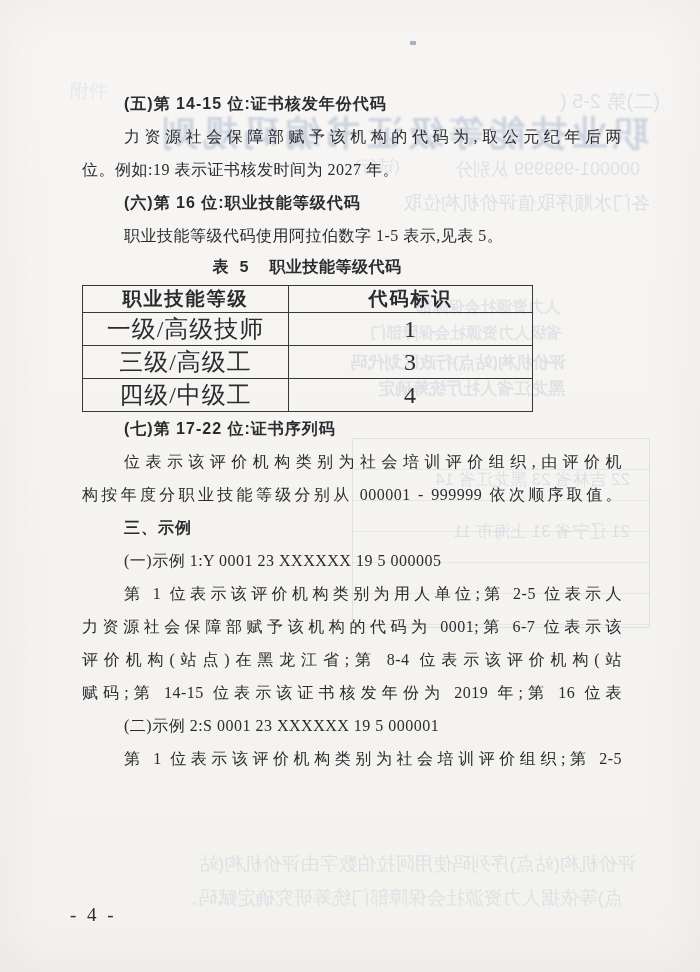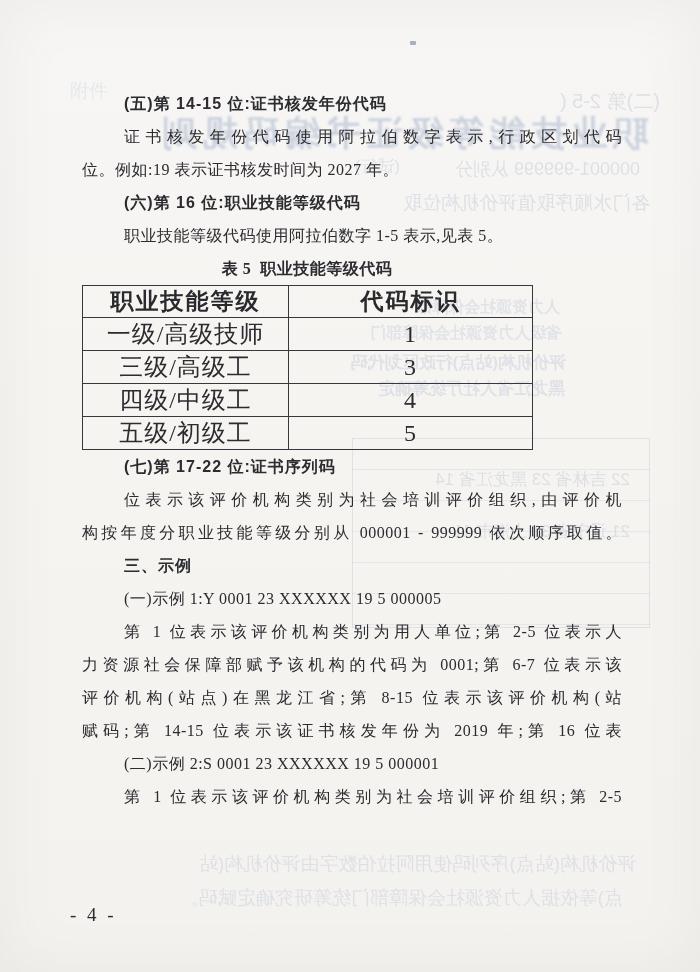--- a/index.html
+++ b/index.html
@@ -55,37 +55,37 @@
     letter-spacing:.5px;
   }
   .hd{
     font-family:"Liberation Sans","DejaVu Sans",sans-serif;
     font-weight:bold;letter-spacing:1px;
   }
   .in{text-indent:42px;}
   .j{text-align:justify;text-align-last:justify;}
   .tbl-title{
     width:450px;text-align:left;text-align-last:center;
-    font-weight:bold;font-family:Liberation Serif, serif;
+    font-weight:bold;font-family:Liberation Mono, monospace;
     white-space:pre-wrap;
   }
   table.codes{
     border-collapse:collapse;
     width:450px;
     table-layout:fixed;
   }
   table.codes col.c1{width:206px;}
   table.codes col.c2{width:244px;}
   table.codes th,table.codes td{
     border:1.6px solid #37373d;
     text-align:center;vertical-align:middle;
     padding:0;
   }
   table.codes th{
-    height:26px;font-size:23px;
+    height:26px;font-size:19px;
     font-family:"Liberation Sans","DejaVu Sans",sans-serif;
     font-weight:bold;letter-spacing:2px;color:#2a2a2e;
   }
   table.codes td{
     height:22.5px;font-size:24px;letter-spacing:1px;color:#2b2b30;
   }
   .pageno{
     position:absolute;left:70px;top:904px;
     font-size:19px;letter-spacing:3px;white-space:pre;
     color:#2b2b30;
@@ -108,21 +108,21 @@
   <div class="bl b9">黑龙江省人社厅统筹确定</div>
   <div class="ghost-grid"></div>
   <div class="bl b10">22 吉林省  23 黑龙江省  14</div>
   <div class="bl b11">21 辽宁省  31 上海市  11</div>
   <div class="bl b12">评价机构(站点)序列码使用阿拉伯数字由评价机构(站</div>
   <div class="bl b13">点)等依据人力资源社会保障部门统筹研究确定赋码。</div>
   <div class="speck"></div>
 
   <div class="doc">
     <div class="ln hd in">(五)第 14-15 位:证书核发年份代码</div>
-    <div class="ln in j">证书核发年份代码使用阿拉伯数字表示,行政区划代码</div>
+    <div class="ln in j">力资源社会保障部赋予该机构的代码为,取公元纪年后两</div>
     <div class="ln">位。例如:19 表示证书核发时间为 2027 年。</div>
     <div class="ln hd in">(六)第 16 位:职业技能等级代码</div>
     <div class="ln in">职业技能等级代码使用阿拉伯数字 1-5 表示,见表 5。</div>
 
     <div class="ln tbl-title">表 5  职业技能等级代码</div>
 
     <table class="codes">
       <colgroup>
           <col class="c1">
           <col class="c2">
@@ -139,34 +139,30 @@
           <td>1</td>
         </tr>
         <tr>
           <td>三级/高级工</td>
           <td>3</td>
         </tr>
         <tr>
           <td>四级/中级工</td>
           <td>4</td>
         </tr>
-        <tr>
-          <td>五级/初级工</td>
-          <td>5</td>
-        </tr>
       </tbody>
     </table>
 
     <div class="ln hd in">(七)第 17-22 位:证书序列码</div>
     <div class="ln in j">位表示该评价机构类别为社会培训评价组织,由评价机</div>
     <div class="ln j">构按年度分职业技能等级分别从 000001 - 999999 依次顺序取值。</div>
     <div class="ln hd in">三、示例</div>
     <div class="ln in">(一)示例 1:Y 0001 23 XXXXXX 19 5 000005</div>
     <div class="ln in j">第 1 位表示该评价机构类别为用人单位;第 2-5 位表示人</div>
     <div class="ln j">力资源社会保障部赋予该机构的代码为 0001;第 6-7 位表示该</div>
-    <div class="ln j">评价机构(站点)在黑龙江省;第 8-15 位表示该评价机构(站</div>
+    <div class="ln j">评价机构(站点)在黑龙江省;第 8-4 位表示该评价机构(站</div>
     <div class="ln j">赋码;第 14-15 位表示该证书核发年份为 2019 年;第 16 位表</div>
     <div class="ln in">(二)示例 2:S 0001 23 XXXXXX 19 5 000001</div>
     <div class="ln in j">第 1 位表示该评价机构类别为社会培训评价组织;第 2-5</div>
   </div>
 
   <div class="pageno">- 4 -</div>
 </div>
 
 </body></html>

